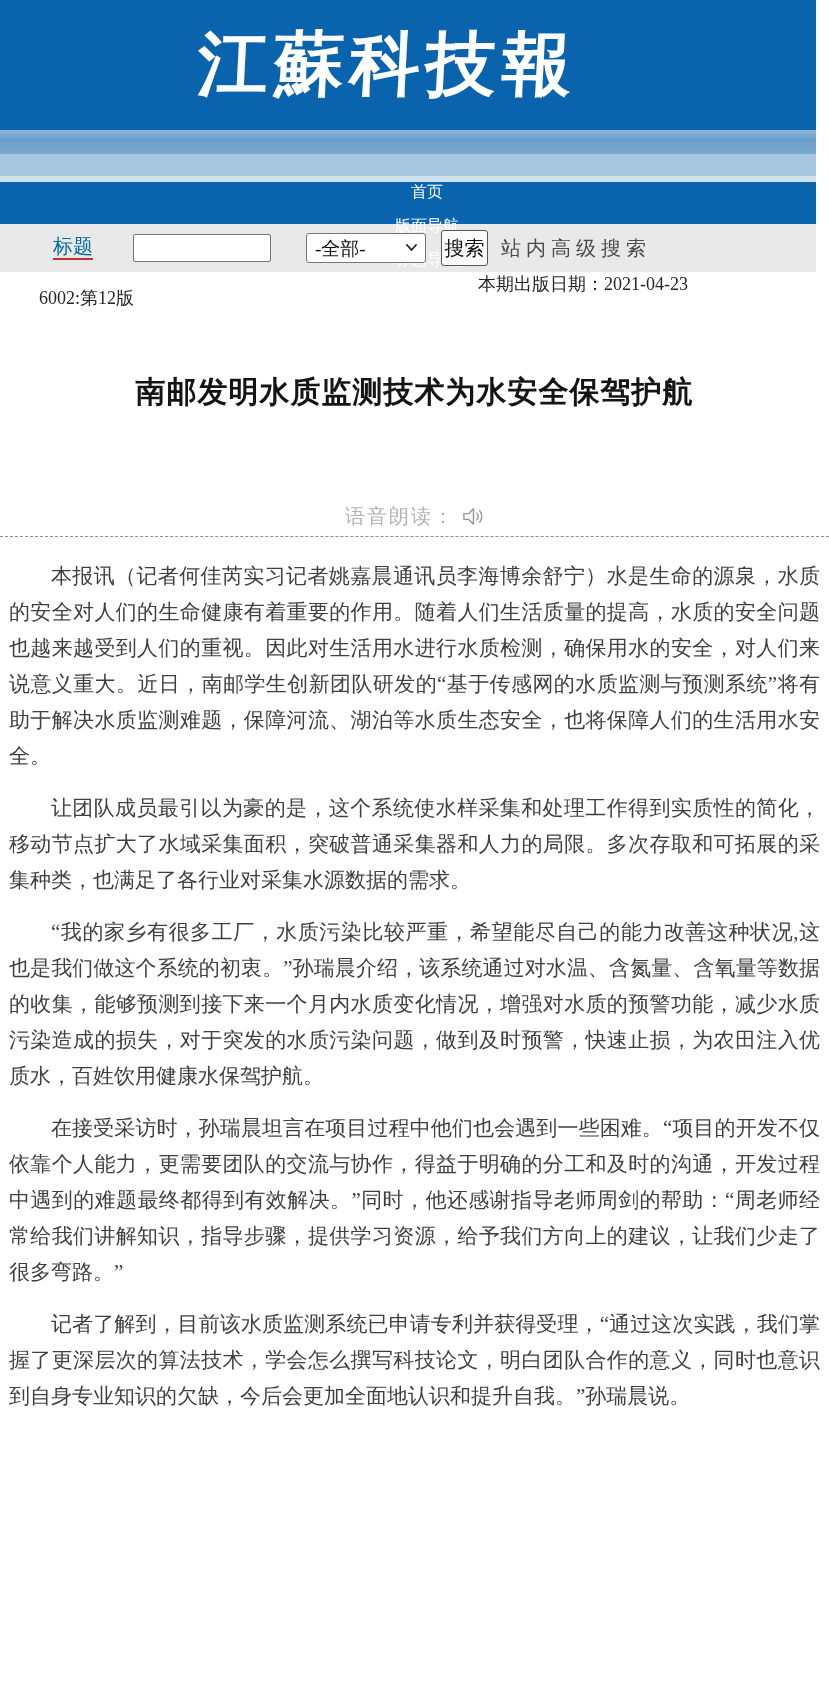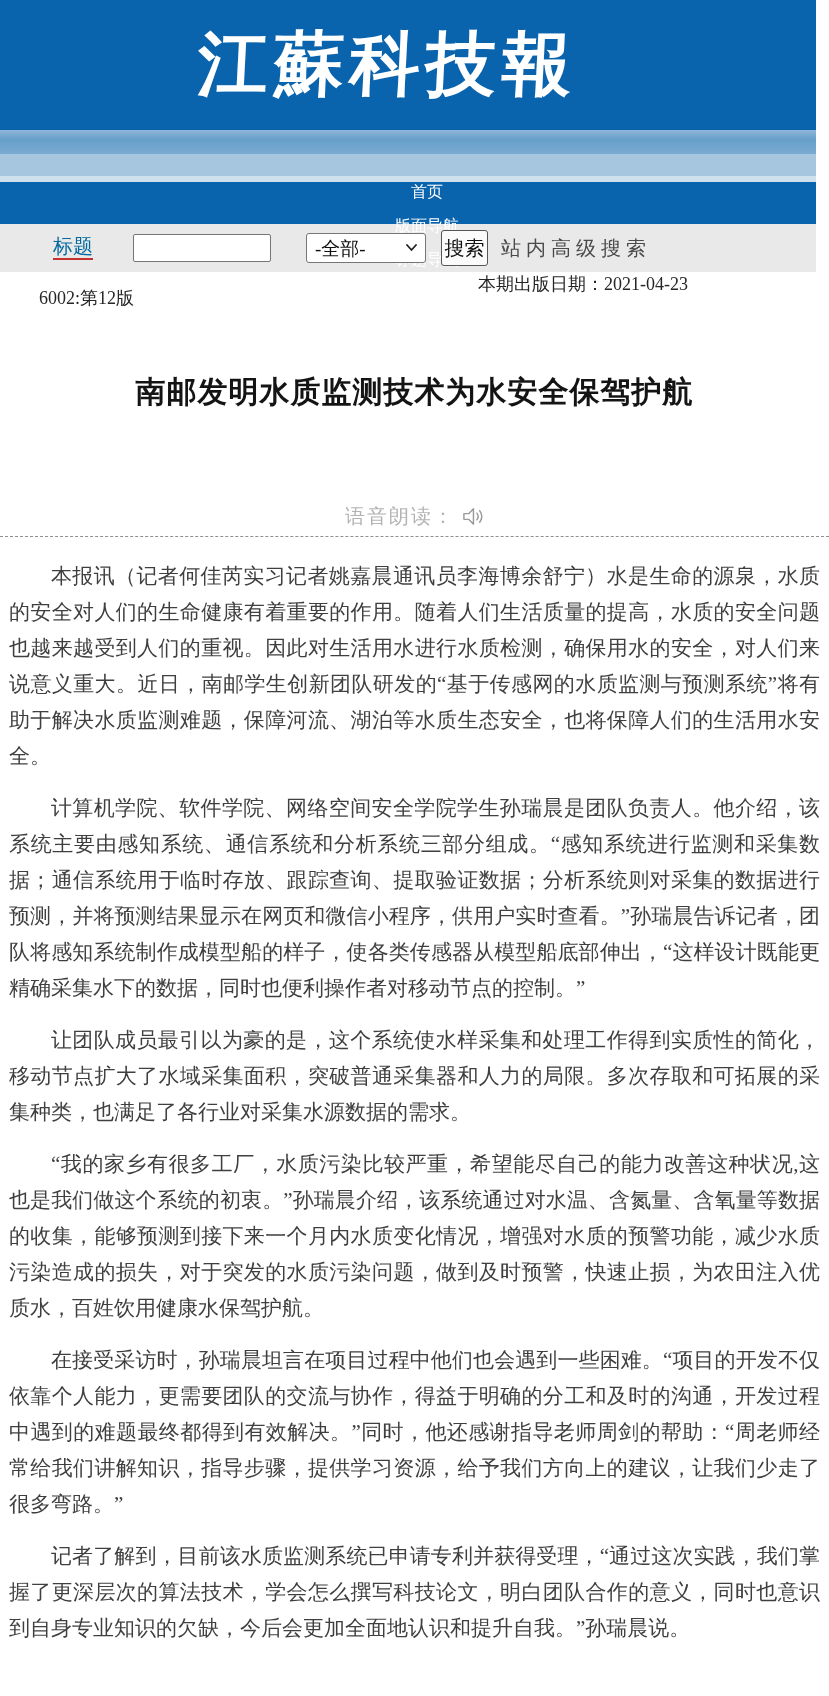--- a/index.html
+++ b/index.html
@@ -111,20 +111,19 @@
       <path d="M3 8 L8 8 L13 3 L13 19 L8 14 L3 14 Z" fill="none" stroke="#9a9a9a" stroke-width="1.5" stroke-linejoin="round"></path>
       <path d="M16.5 7.5 Q19.5 11 16.5 14.5" fill="none" stroke="#9a9a9a" stroke-width="1.5" stroke-linecap="round"></path>
       <path d="M19.5 5 Q24 11 19.5 17" fill="none" stroke="#9a9a9a" stroke-width="1.5" stroke-linecap="round"></path>
     </svg>
   </div>
 
   <hr class="dashed-divider">
 
   <div class="article-body">
     <p>本报讯（记者何佳芮实习记者姚嘉晨通讯员李海博余舒宁）水是生命的源泉，水质的安全对人们的生命健康有着重要的作用。随着人们生活质量的提高，水质的安全问题也越来越受到人们的重视。因此对生活用水进行水质检测，确保用水的安全，对人们来说意义重大。近日，南邮学生创新团队研发的“基于传感网的水质监测与预测系统”将有助于解决水质监测难题，保障河流、湖泊等水质生态安全，也将保障人们的生活用水安全。</p>
-    <p>计算机学院、软件学院、网络空间安全学院学生孙瑞晨是团队负责人。他介绍，该系统主要由感知系统、通信系统和分析系统三部分组成。“感知系统进行监测和采集数据；通信系统用于临时存放、跟踪查询、提取验证数据；分析系统则对采集的数据进行预测，并将预测结果显示在网页和微信小程序，供用户实时查看。”孙瑞晨告诉记者，团队将感知系统制作成模型船的样子，使各类传感器从模型船底部伸出，“这样设计既能更精确采集水下的数据，同时也便利操作者对移动节点的控制。”</p>
     <p>让团队成员最引以为豪的是，这个系统使水样采集和处理工作得到实质性的简化，移动节点扩大了水域采集面积，突破普通采集器和人力的局限。多次存取和可拓展的采集种类，也满足了各行业对采集水源数据的需求。</p>
     <p>“我的家乡有很多工厂，水质污染比较严重，希望能尽自己的能力改善这种状况,这也是我们做这个系统的初衷。”孙瑞晨介绍，该系统通过对水温、含氮量、含氧量等数据的收集，能够预测到接下来一个月内水质变化情况，增强对水质的预警功能，减少水质污染造成的损失，对于突发的水质污染问题，做到及时预警，快速止损，为农田注入优质水，百姓饮用健康水保驾护航。</p>
     <p>在接受采访时，孙瑞晨坦言在项目过程中他们也会遇到一些困难。“项目的开发不仅依靠个人能力，更需要团队的交流与协作，得益于明确的分工和及时的沟通，开发过程中遇到的难题最终都得到有效解决。”同时，他还感谢指导老师周剑的帮助：“周老师经常给我们讲解知识，指导步骤，提供学习资源，给予我们方向上的建议，让我们少走了很多弯路。”</p>
     <p>记者了解到，目前该水质监测系统已申请专利并获得受理，“通过这次实践，我们掌握了更深层次的算法技术，学会怎么撰写科技论文，明白团队合作的意义，同时也意识到自身专业知识的欠缺，今后会更加全面地认识和提升自我。”孙瑞晨说。</p>
   </div>
 
 </div>
 
 </body></html>

